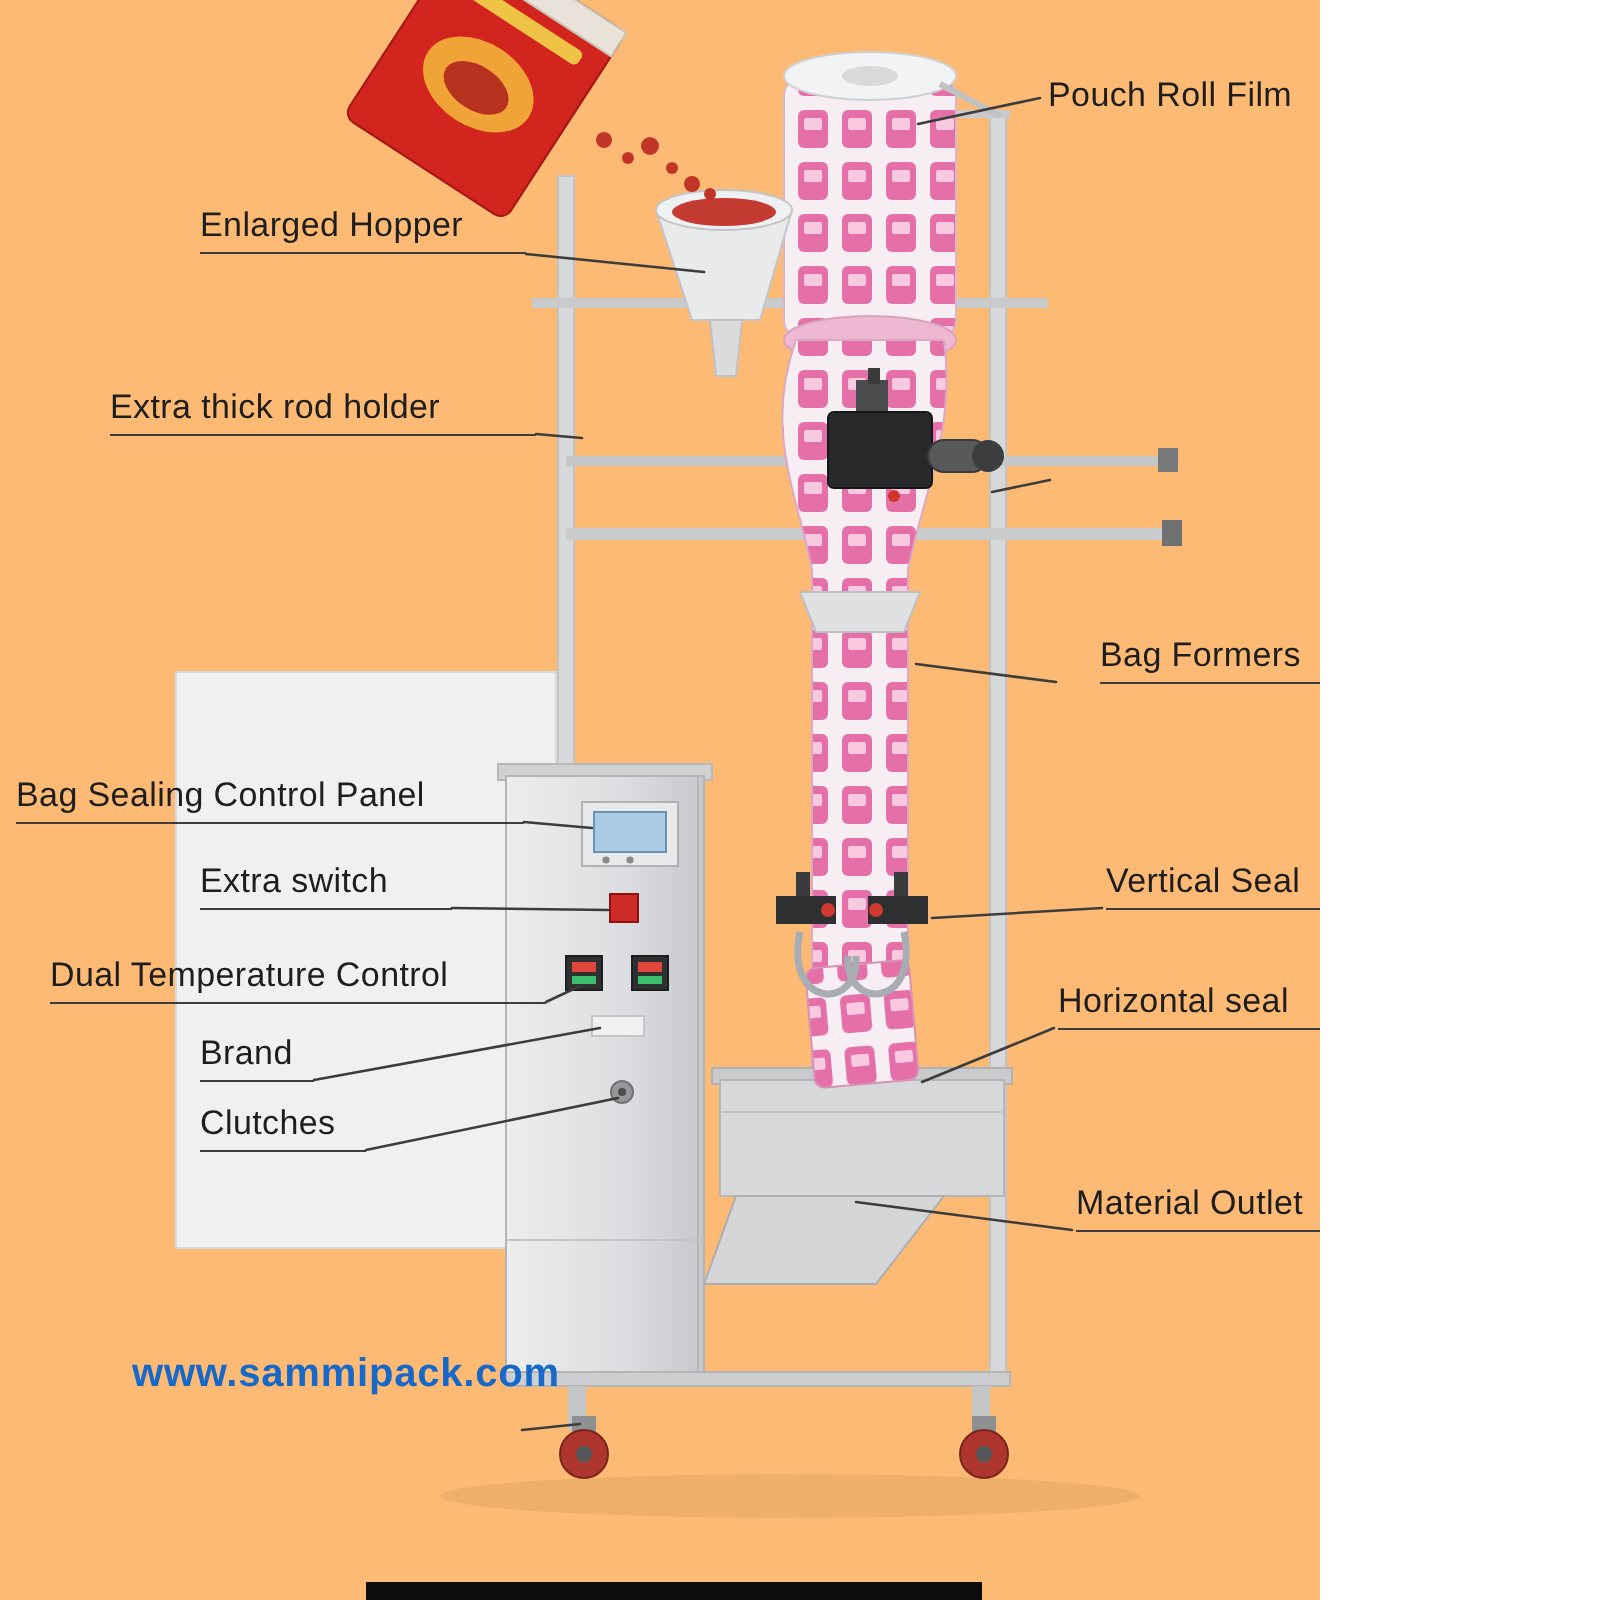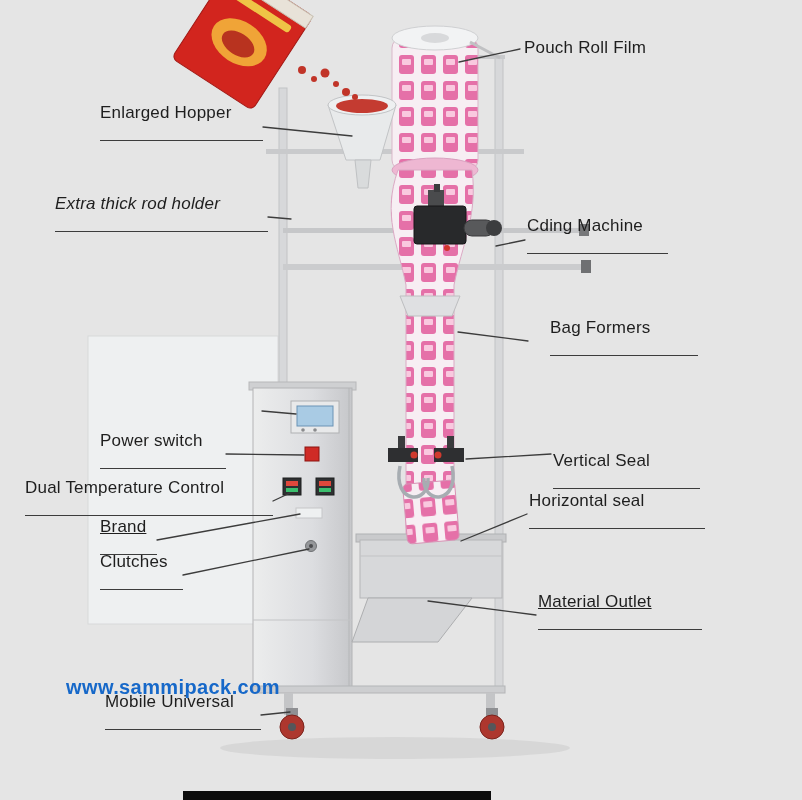--- a/index.html
+++ b/index.html
@@ -1,34 +1,34 @@
 <!DOCTYPE html>
 <html><head>
 <meta charset="utf-8">
 <style>
   * { margin:0; padding:0; box-sizing:border-box; }
   html,body { width:802px; height:800px; }
   body { font-family:"Liberation Sans", sans-serif; background:#ffffff; position:relative; overflow:hidden; }
-  .canvas { position:absolute; left:0; top:0; width:802px; height:800px; background:#e5e5e5; overflow:hidden; }
+  .canvas { position:absolute; left:0; top:0; width:660px; height:800px; background:#fdba74; overflow:hidden; }
   svg.machine { position:absolute; left:0; top:0; }
   .lbl { position:absolute; font-size:17px; color:#1e1e1e; white-space:nowrap; letter-spacing:.2px; line-height:20px; }
-  .lbl.u { border-bottom:1.6px solid #3c3c3c; padding-bottom:17px; }
+  .lbl.u { border-bottom:1.6px solid #3c3c3c; padding-bottom:3px; }
   #lbl-pouch  { left:524px; top:38px; }
   #lbl-hopper { left:100px; top:103px; width:163px; }
-  #lbl-rod    { left:55px;  top:194px; width:213px;font-style:italic; }
+  #lbl-rod    { left:55px;  top:194px; width:213px; }
   #lbl-coding { left:527px; top:216px; width:141px; }
   #lbl-formers{ left:530px; top:318px; width:148px;margin-left:20px; }
   #lbl-panel  { left:8px;   top:388px; width:254px; }
   #lbl-power  { left:100px; top:431px; width:126px; }
-  #lbl-vseal  { left:553px; top:451px; width:147px; }
+  #lbl-vseal  { left:553px; top:431px; width:147px; }
   #lbl-temp   { left:25px;  top:478px; width:248px; }
   #lbl-hseal  { left:529px; top:491px; width:176px; }
-  #lbl-brand  { left:100px; top:517px; width:57px;text-decoration:underline; }
+  #lbl-brand  { left:100px; top:517px; width:57px; }
   #lbl-clutch { left:100px; top:552px; width:83px; }
-  #lbl-outlet { left:538px; top:592px; width:164px;text-decoration:underline; }
+  #lbl-outlet { left:538px; top:592px; width:164px; }
   #lbl-mobile { left:105px; top:692px; width:156px; }
   .website { position:absolute; left:66px; top:633px; font-size:20px; font-weight:bold;
              color:#1668c9; letter-spacing:.4px;margin-top:43px; }
   .bottom-bar { position:absolute; left:183px; top:791px; width:308px; height:9px; background:#0c0c0c; }
 </style>
 </head>
 <body>
 
 <div class="canvas">
 
@@ -188,27 +188,26 @@
       <line x1="157" y1="540" x2="300" y2="514"></line>
       <line x1="183" y1="575" x2="309" y2="549"></line>
       <line x1="536" y1="615" x2="428" y2="601"></line>
       <line x1="261" y1="715" x2="290" y2="712"></line>
     </g>
   </svg>
 
   <div class="lbl" id="lbl-pouch">Pouch Roll Film</div>
   <div class="lbl u" id="lbl-hopper">Enlarged Hopper</div>
   <div class="lbl u" id="lbl-rod">Extra thick rod holder</div>
-  <div class="lbl u" id="lbl-coding">Cding Machine</div>
   <div class="lbl u" id="lbl-formers">Bag Formers</div>
-  <div class="lbl u" id="lbl-power">Power switch</div>
+  <div class="lbl u" id="lbl-panel">Bag Sealing Control Panel</div>
+  <div class="lbl u" id="lbl-power">Extra switch</div>
   <div class="lbl u" id="lbl-vseal">Vertical Seal</div>
   <div class="lbl u" id="lbl-hseal">Horizontal seal</div>
   <div class="lbl u" id="lbl-temp">Dual Temperature Control</div>
   <div class="lbl u" id="lbl-brand">Brand</div>
   <div class="lbl u" id="lbl-clutch">Clutches</div>
   <div class="lbl u" id="lbl-outlet">Material Outlet</div>
-  <div class="lbl u" id="lbl-mobile">Mobile Universal</div>
 
   <div class="website">www.sammipack.com</div>
 
   <div class="bottom-bar"></div>
 </div>
 
 </body></html>

